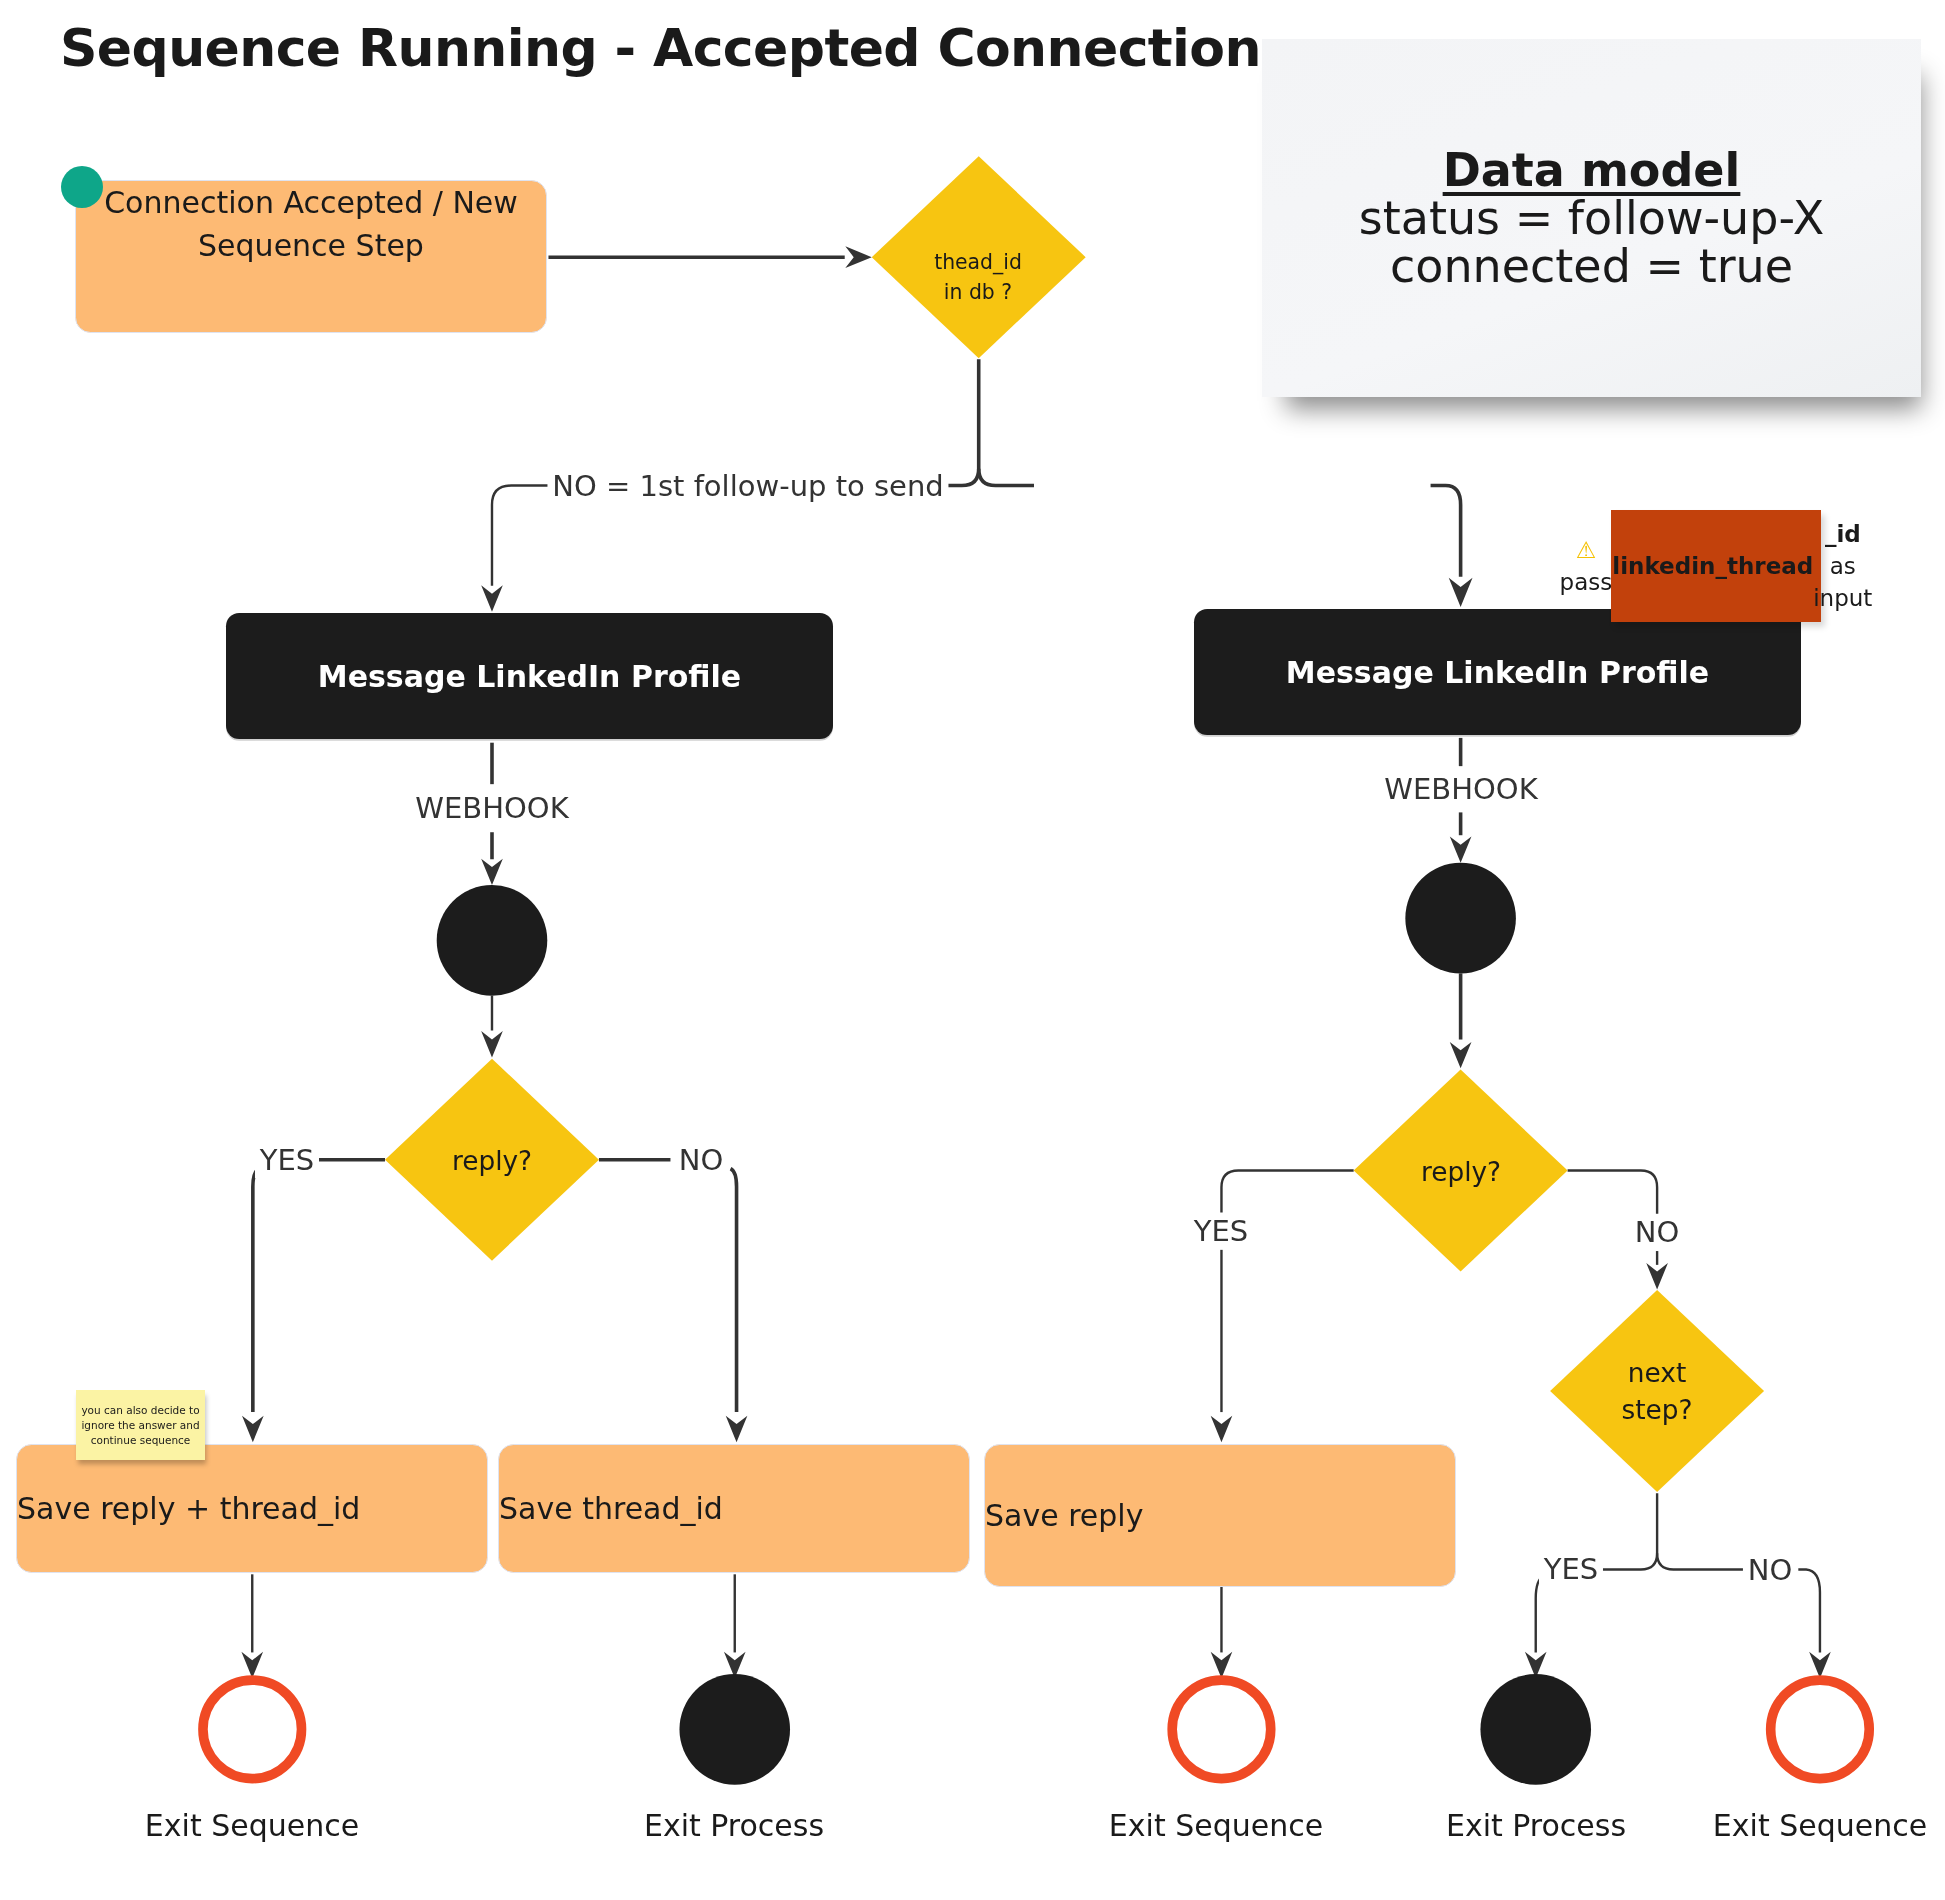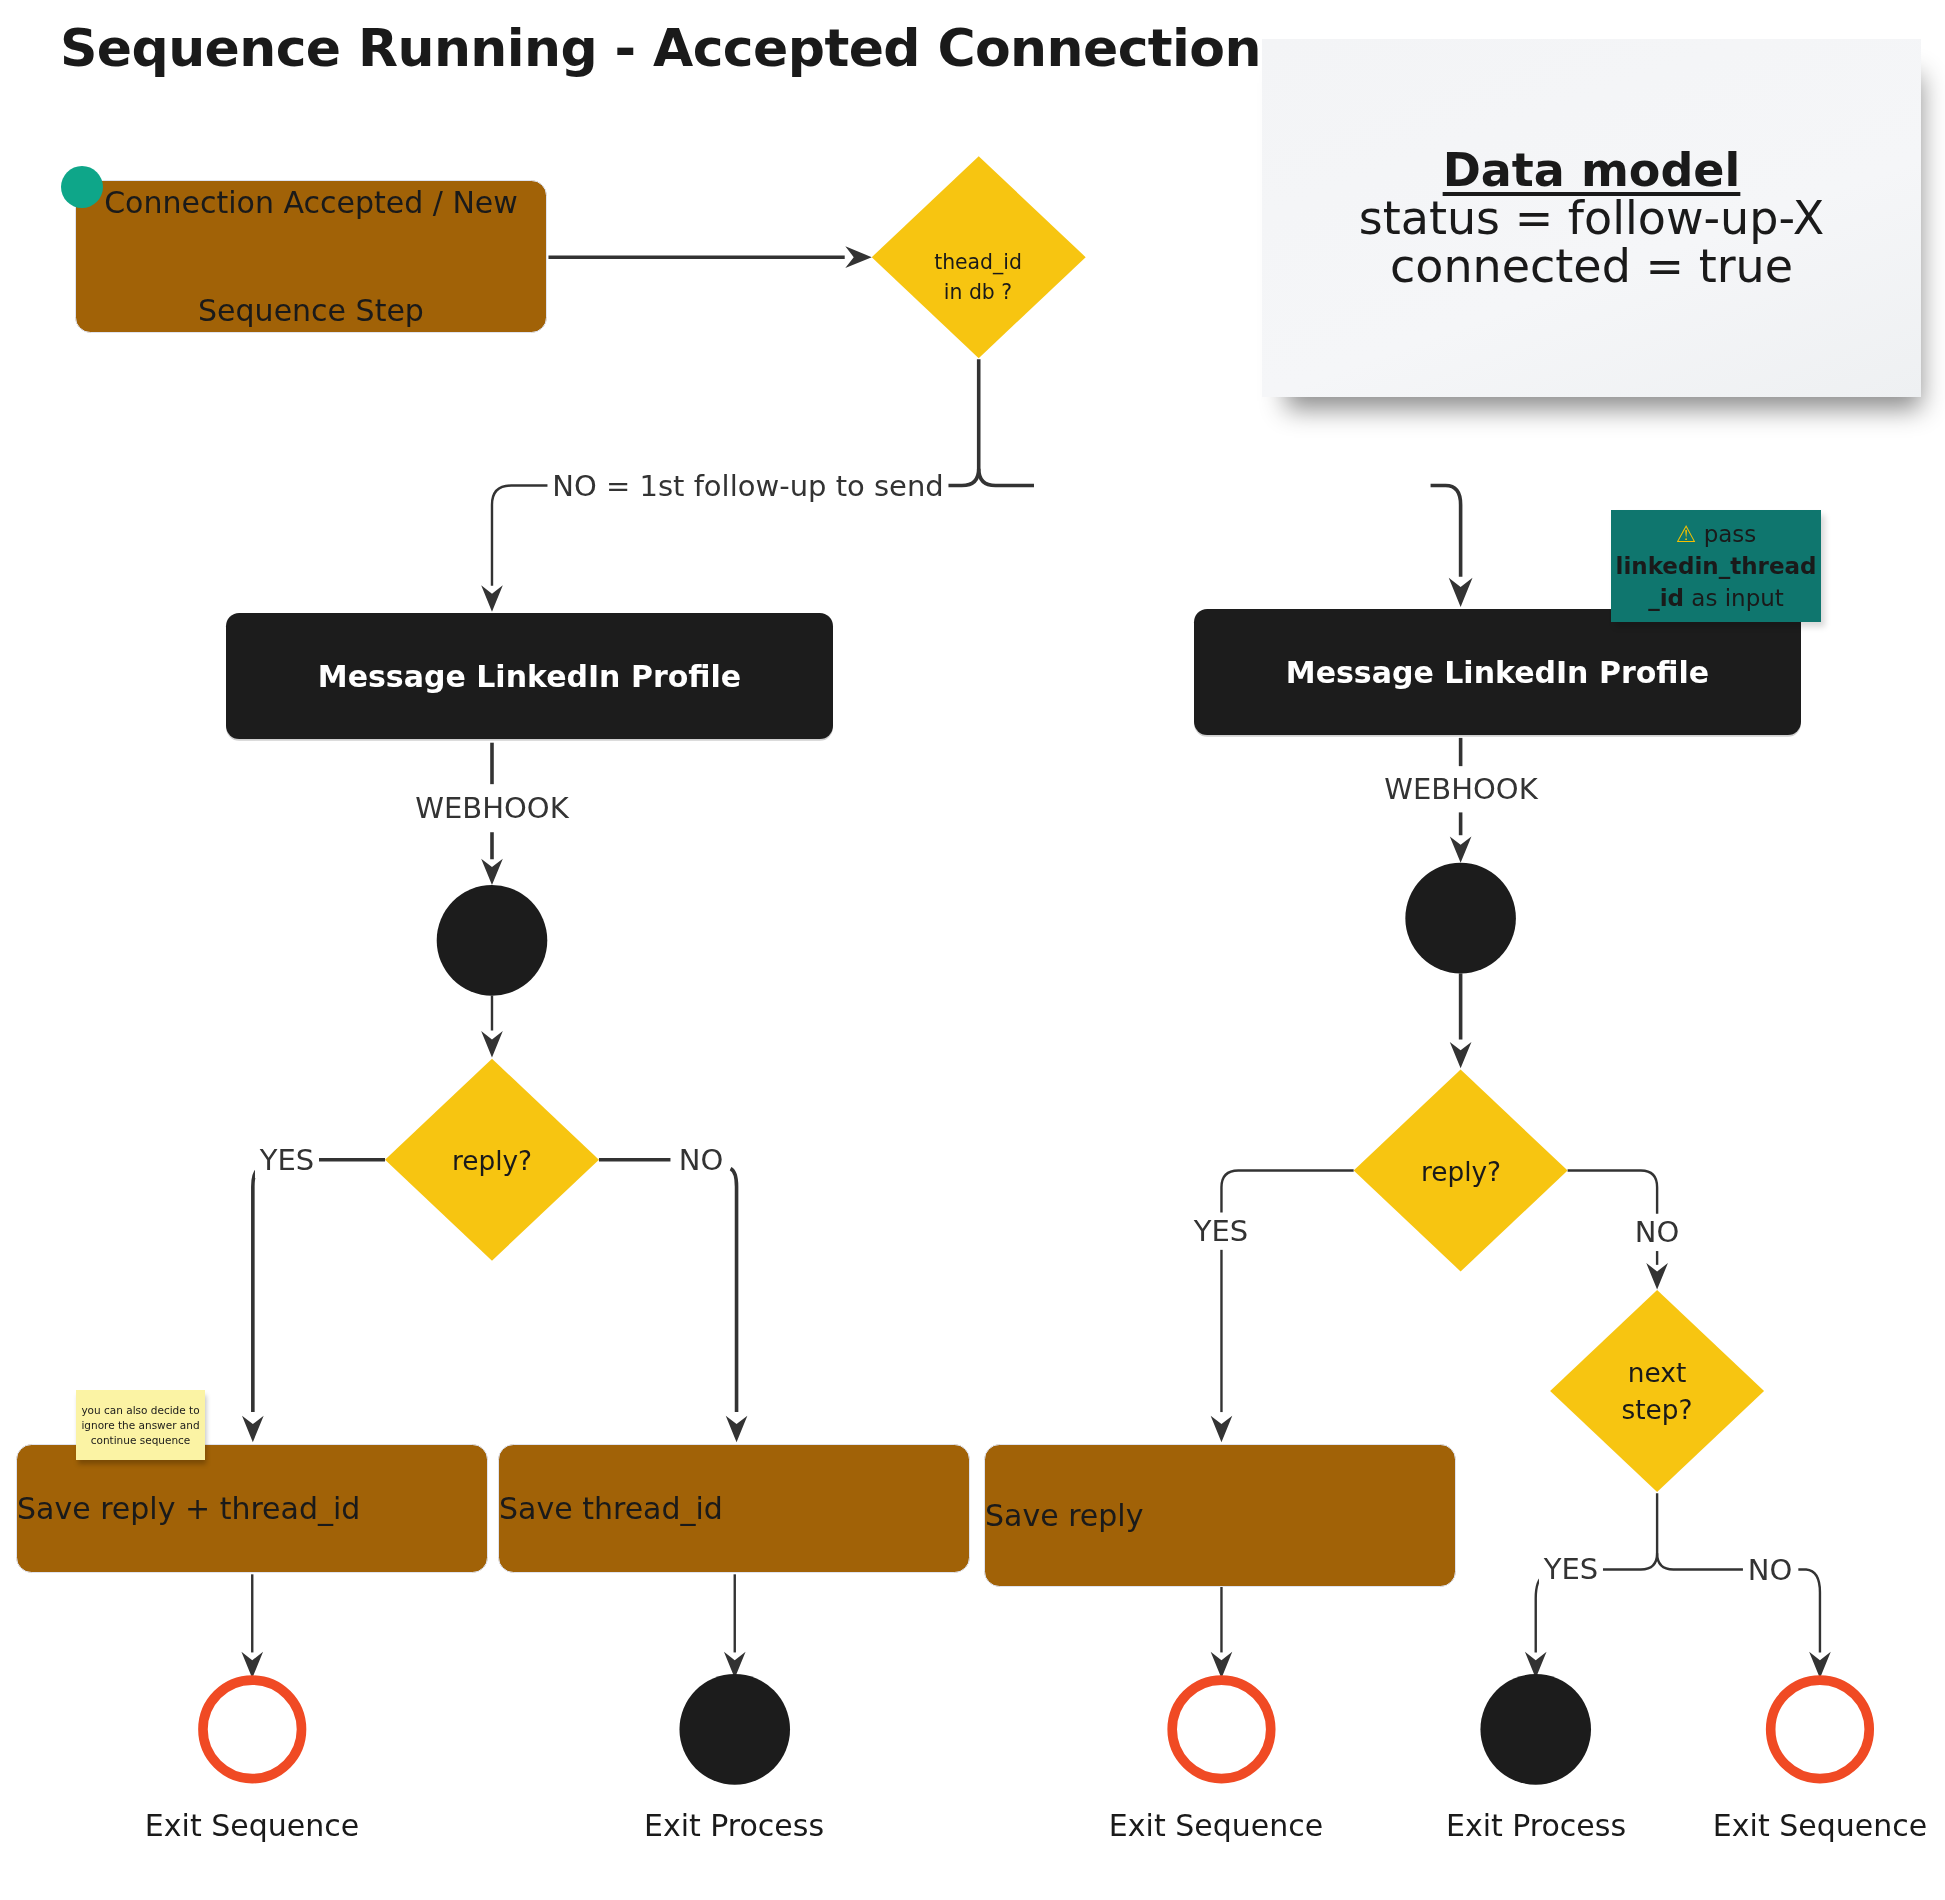--- a/index.html
+++ b/index.html
@@ -1,24 +1,24 @@
 <!DOCTYPE html>
 <html style="font-size:9.6px"><head>
 <meta charset="utf-8">
 <style>
   html,body{margin:0;padding:0;background:#ffffff;}
   #canvas{position:relative;width:1946px;height:1900px;background:#ffffff;overflow:hidden;font-family:"DejaVu Sans","Liberation Sans",sans-serif;color:#1a1a1a;}
   .abs{position:absolute;}
   #title{left:60px;top:18px;font-size:52px;font-weight:bold;letter-spacing:-0.6px;white-space:nowrap;color:#1a1a1a;}
-  .lightbox{position:absolute;background:#a16207;border:1.8px solid #dfe3ef;border-radius:15.6px;box-sizing:border-box;display:flex;align-items:center;justify-content:space-between;text-align:center;font-size:30px;line-height:43px;color:#1a1a1a;}
+  .lightbox{position:absolute;background:#fdba74;border:1.8px solid #dfe3ef;border-radius:15.6px;box-sizing:border-box;display:flex;align-items:center;justify-content:flex-start;text-align:center;font-size:30px;line-height:43px;color:#1a1a1a;}
   .blackbox{position:absolute;background:#1c1c1c;border-radius:13.2px;box-shadow:0 1.8px 0 #d0d0d0;display:flex;align-items:center;justify-content:center;color:#ffffff;font-weight:bold;font-size:30px;margin-left:38px;}
   #startdot{left:61px;top:166px;width:42px;height:42px;border-radius:50%;background:#0ea689;}
   #datacard{left:1262px;top:39px;width:659px;height:358px;background:linear-gradient(160deg,#f3f4f6 0%,#f5f6f8 60%,#eef0f2 100%);box-shadow:12px 24px 24px -12px rgba(0,0,0,0.45);display:flex;flex-direction:column;align-items:center;justify-content:center;font-size:46px;line-height:48px;color:#1a1a1a;}
   #datacard .hd{font-weight:bold;text-decoration:underline;text-underline-offset:6px;}
-  #notecard{left:1611px;top:510px;width:210px;height:112px;background:#0f766e;box-shadow:3.6px 4.8px 6px rgba(0,0,0,0.15);display:flex;flex-direction:column;align-items:center;justify-content:center;font-size:23px;line-height:32px;text-align:center;color:#1a1a1a;}
+  #notecard{left:1611px;top:510px;width:210px;height:112px;background:#c2410c;box-shadow:3.6px 4.8px 6px rgba(0,0,0,0.15);display:flex;flex-direction:row;align-items:center;justify-content:center;font-size:23px;line-height:32px;text-align:center;color:#1a1a1a;}
   #sticky{left:76px;top:1390px;width:129px;height:70px;background:#fbf3a4;box-shadow:2.4px 4.8px 4.8px rgba(0,0,0,0.25);display:flex;align-items:center;justify-content:center;text-align:center;font-size:10.5px;line-height:15px;color:#1a1a1a;}
   .label{position:absolute;background:#ffffff;font-size:29px;line-height:36px;color:#333333;white-space:nowrap;transform:translate(-50%,-50%);padding:0 4.8px;}
   .exitlabel{position:absolute;font-size:30px;line-height:36px;color:#1a1a1a;white-space:nowrap;transform:translate(-50%,-50%);}
   .dtext{position:absolute;transform:translate(-50%,-50%);text-align:center;color:#1a1a1a;white-space:nowrap;}
   svg#wires{position:absolute;left:0;top:0;}
 </style>
 </head>
 <body>
 
 <div id="canvas">

